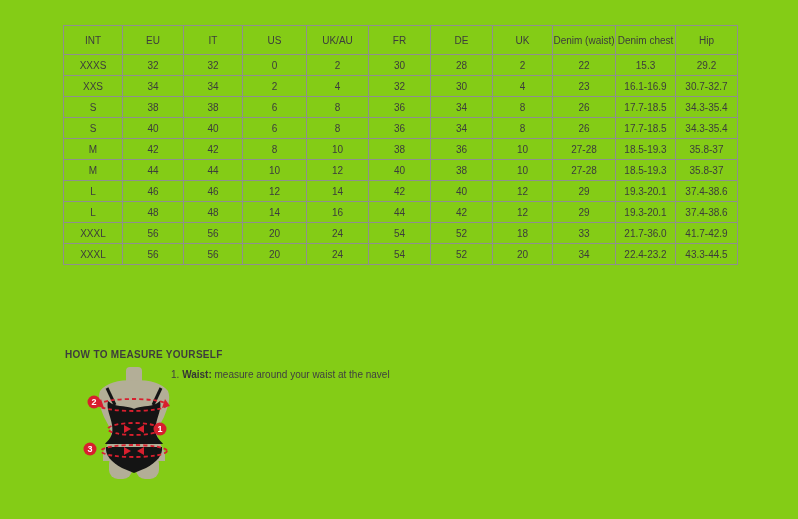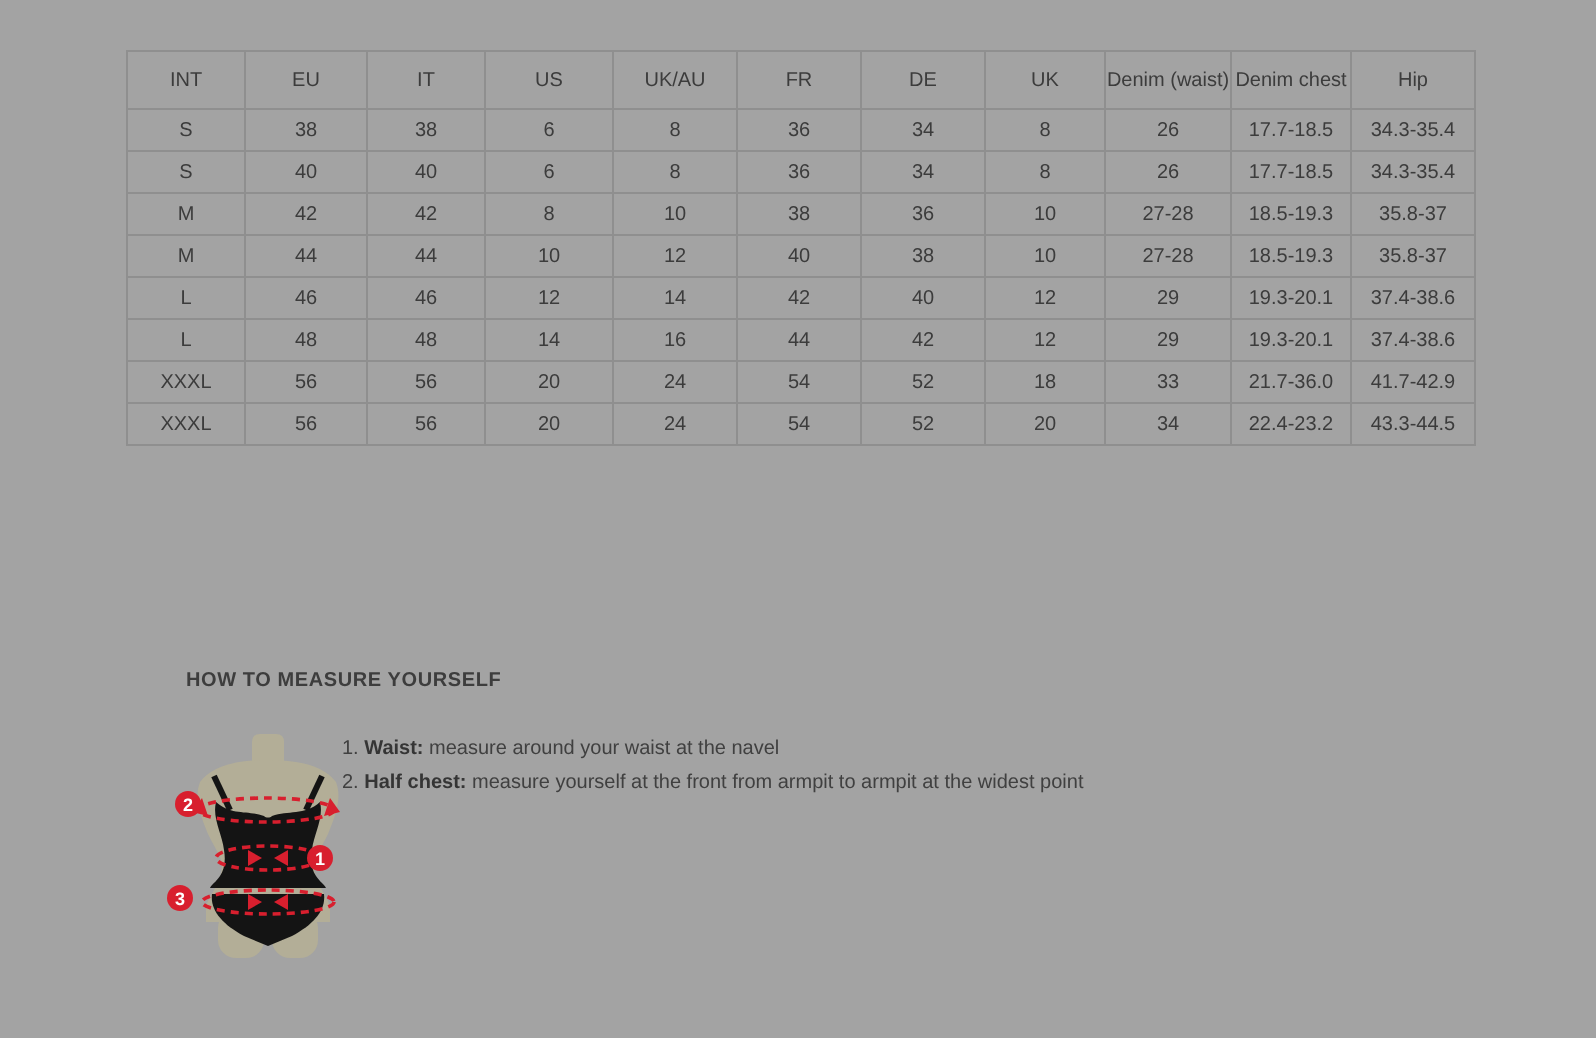--- a/index.html
+++ b/index.html
@@ -5,41 +5,41 @@
   :root{
     --accent:#d81f2e;
     --tan:#b3ae97;
     --garment:#141414;
     --border-in:#8f8f8f;
     --border-out:#6f6f6f;
     --text:#3c3c3c;
   }
   html,body{margin:0;padding:0;background:#ffffff;}
   body{font-family:"Liberation Sans","DejaVu Sans",sans-serif;color:var(--text);}
-  .page{position:relative;width:798px;height:519px;background:#a3a3a3;overflow:hidden;text-decoration:underline;}
+  .page{position:relative;width:798px;height:519px;background:#84cc16;overflow:hidden;text-decoration:underline;}
 
   
   .size-table{
     position:absolute;left:63px;top:25px;width:674px;
     border-collapse:collapse;table-layout:fixed;
     border:1px solid var(--border-out);
     font-size:10px;color:var(--text);
   }
   .size-table th,.size-table td{
     border:1px solid var(--border-in);
     text-align:center;vertical-align:middle;
     padding:0;font-weight:400;white-space:nowrap;overflow:hidden;
   }
   .size-table thead th{height:28px;}
   .size-table tbody td{height:20px;}
 
   
   .measure-title{
-    position:absolute;left:65px;top:335px;
-    font-size:10px;font-weight:700;letter-spacing:.3px;color:#3d3d3d;margin-left:28px;
+    position:absolute;left:65px;top:349px;
+    font-size:10px;font-weight:700;letter-spacing:.3px;color:#3d3d3d;
   }
   .steps{position:absolute;left:171px;top:369px;font-size:10px;color:#404040;}
   .step{height:16.5px;line-height:12px;white-space:nowrap;}
   .step b{font-weight:700;color:#353535;text-align:center;}
 
   .figure-wrap{position:absolute;left:70px;top:365px;width:130px;height:150px;}
 </style>
 </head>
 <body>
 
@@ -69,20 +69,46 @@
           <th>FR</th>
           <th>DE</th>
           <th>UK</th>
           <th>Denim (waist)</th>
           <th>Denim chest</th>
           <th>Hip</th>
         </tr>
     </thead>
     <tbody>
         <tr>
+          <td>XXXS</td>
+          <td>32</td>
+          <td>32</td>
+          <td>0</td>
+          <td>2</td>
+          <td>30</td>
+          <td>28</td>
+          <td>2</td>
+          <td>22</td>
+          <td>15.3</td>
+          <td>29.2</td>
+        </tr>
+        <tr>
+          <td>XXS</td>
+          <td>34</td>
+          <td>34</td>
+          <td>2</td>
+          <td>4</td>
+          <td>32</td>
+          <td>30</td>
+          <td>4</td>
+          <td>23</td>
+          <td>16.1-16.9</td>
+          <td>30.7-32.7</td>
+        </tr>
+        <tr>
           <td>S</td>
           <td>38</td>
           <td>38</td>
           <td>6</td>
           <td>8</td>
           <td>36</td>
           <td>34</td>
           <td>8</td>
           <td>26</td>
           <td>17.7-18.5</td>
@@ -231,16 +257,15 @@
         <circle cx="90" cy="64" r="6.5" fill="var(--accent)"></circle>
         <text x="90" y="67.3" text-anchor="middle" fill="#ffffff">1</text>
         <circle cx="20" cy="84" r="6.5" fill="var(--accent)"></circle>
         <text x="20" y="87.3" text-anchor="middle" fill="#ffffff">3</text>
       </g>
     </svg>
   </div>
 
   <div class="steps">
       <div class="step">1. <b>Waist:</b> measure around your waist at the navel</div>
-      <div class="step">2. <b>Half chest:</b> measure yourself at the front from armpit to armpit at the widest point</div>
     </div>
 
 </div>
 
 </body></html>

